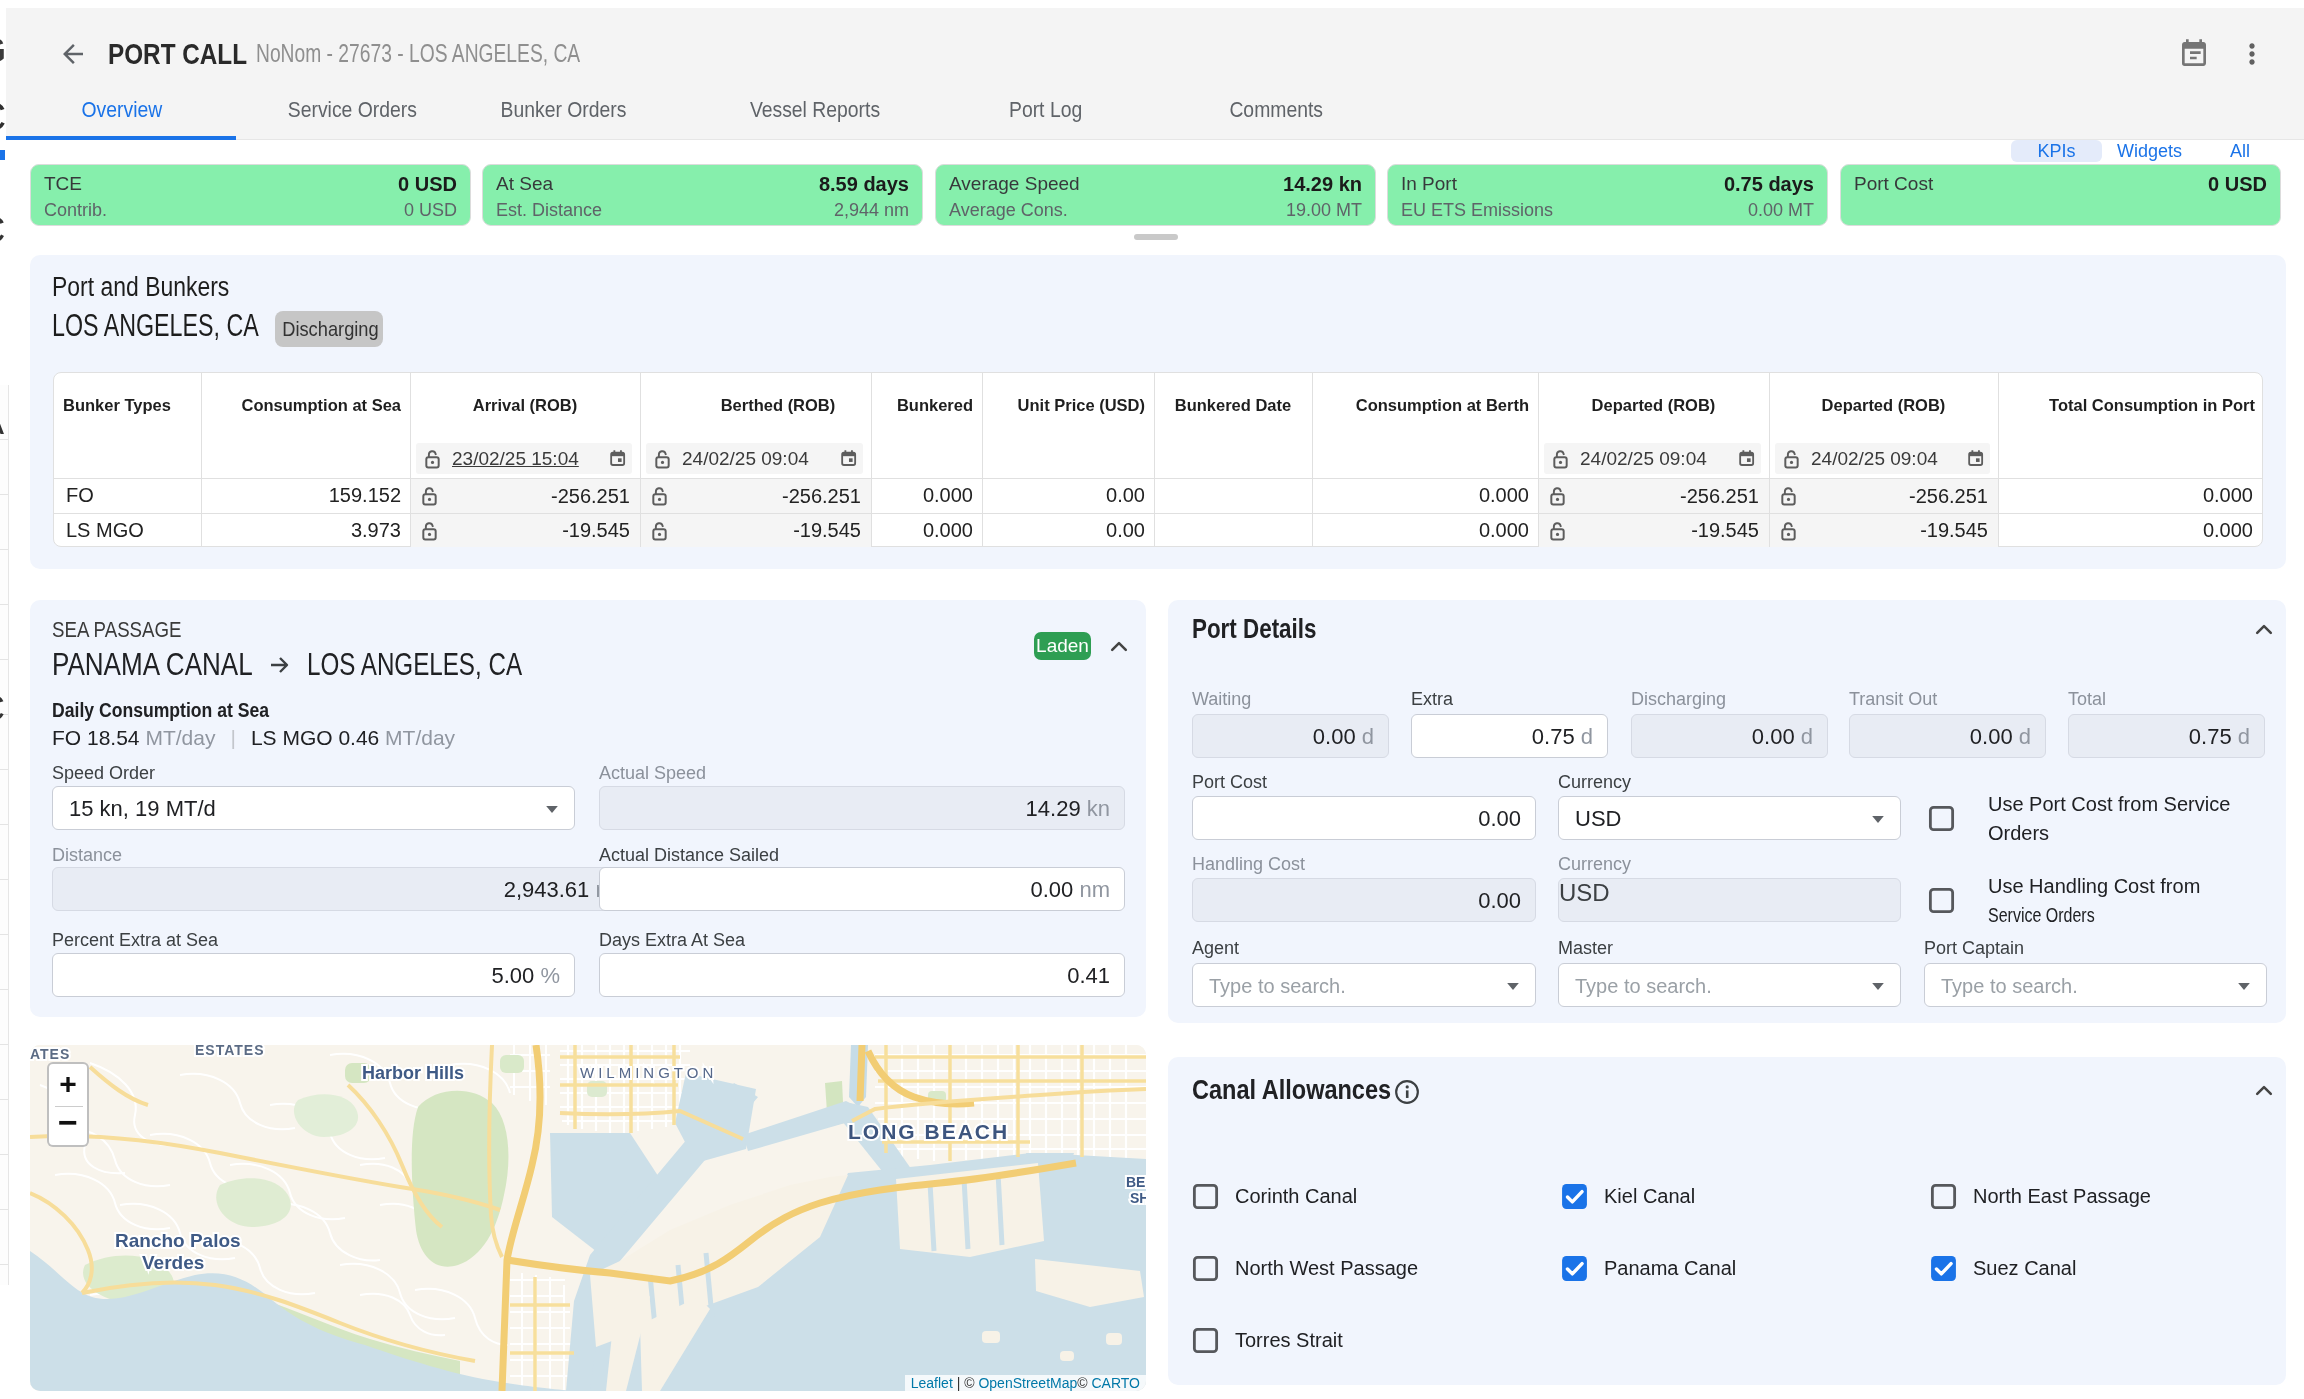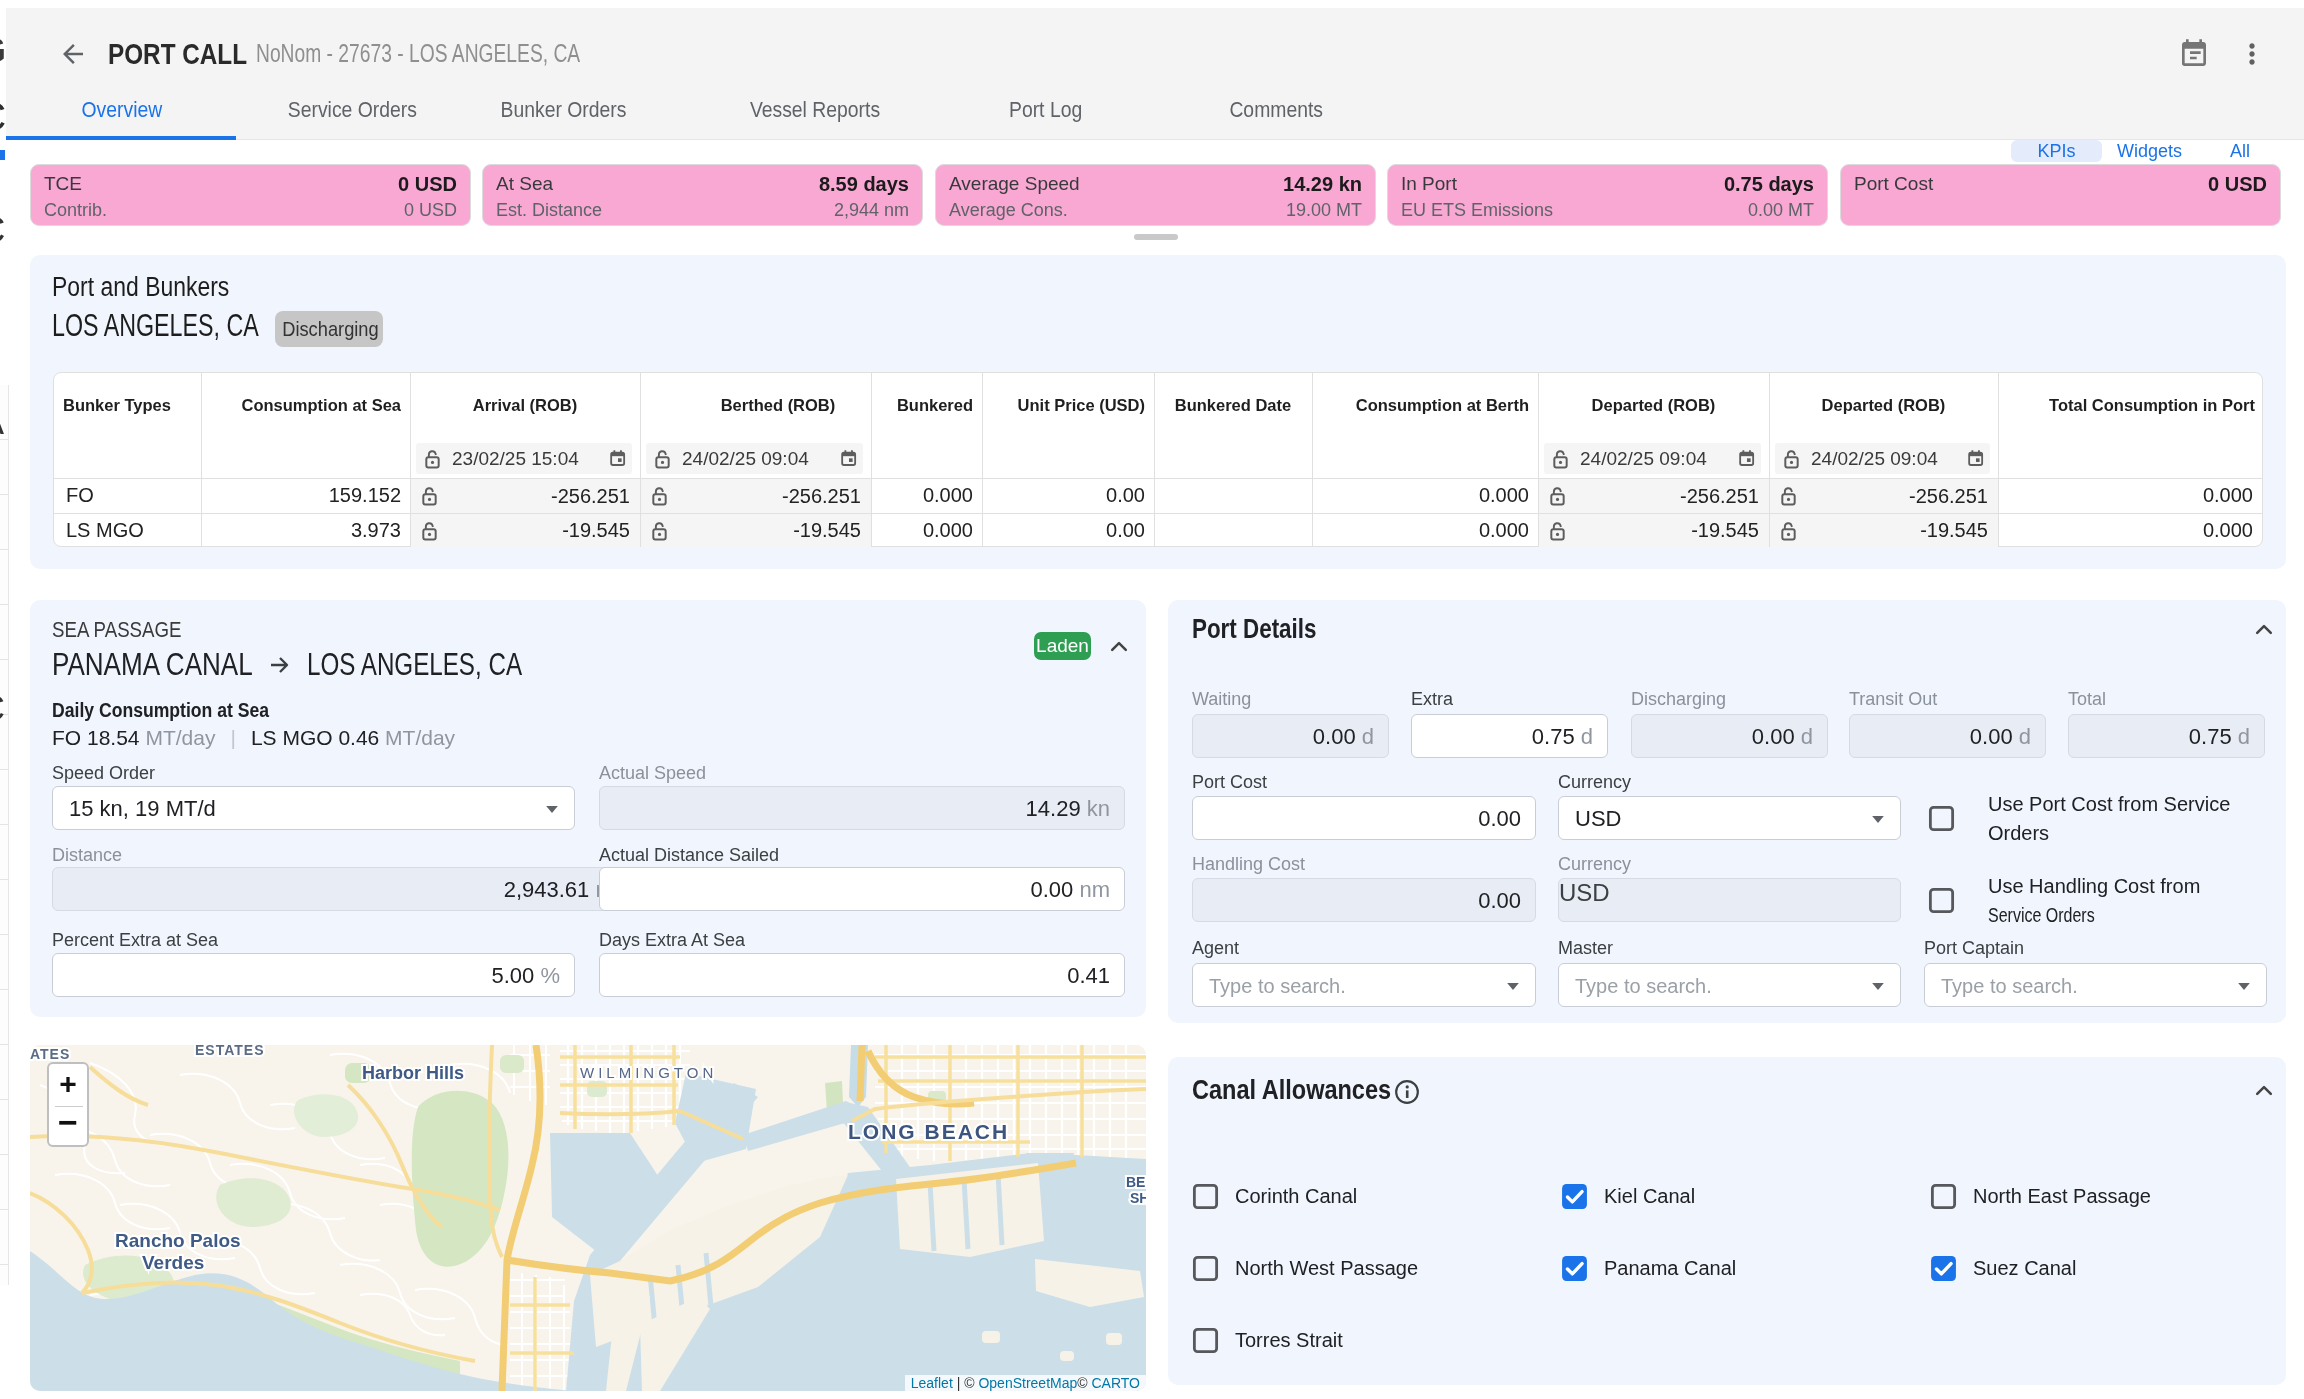--- a/index.html
+++ b/index.html
@@ -13,21 +13,21 @@
 #ptitle { position:absolute; left:108px; top:37px; font-size:30px; font-weight:bold; color:#2a2a2a; }
 #ptitle .sx { transform:scaleX(0.81); }
 #psub { position:absolute; left:256px; top:39px; font-size:25px; color:#8f8f8f; }
 #psub .sx { transform:scaleX(0.77); }
 .hicon { position:absolute; top:38px; }
 
 .tab { position:absolute; top:97px; width:231px; text-align:center; font-size:22px; color:#5f6368; }
 .tab .sx { transform:scaleX(0.88); transform-origin:50% 50%; }
 #tabline { position:absolute; left:6px; top:136px; width:230px; height:4px; background:#1a73e8; }
 
-.kpi { position:absolute; top:164px; height:62px; background:#f9a8d4; border:1px solid #dcdcdc; border-radius:9px; }
+.kpi { position:absolute; top:164px; height:62px; background:#86efac; border:1px solid #dcdcdc; border-radius:9px; }
 .kpi .r1 { position:absolute; left:13px; right:13px; top:8px; height:24px; font-size:19px; font-weight:500; color:#37393b; }
 .kpi .r1 b { float:right; font-size:20px; font-weight:700; color:#1b1b1b; }
 .kpi .r2 { position:absolute; left:13px; right:13px; top:35px; height:22px; font-size:18px; color:#5f6368; }
 .kpi .r2 span { float:right; }
 #draghandle { position:absolute; left:1134px; top:234px; width:44px; height:6px; border-radius:3px; background:#c9c9c9; }
 
 .bluepanel { position:absolute; background:#f1f5fd; border-radius:10px; }
 .sectitle { font-size:27px; color:#1d1d1d; }
 .sectitle .sx { transform:scaleX(0.85); }
 .sectitleb { font-size:28px; font-weight:bold; color:#202124; }
@@ -185,21 +185,21 @@
 <div class="th" style="left:928px; width:163px; top:23px; text-align:right;">Unit Price (USD)</div>
 <div class="th" style="left:1100px; width:158px; top:23px; text-align:center;">Bunkered Date</div>
 <div class="th" style="left:1258px; width:217px; top:23px; text-align:right;">Consumption at Berth</div>
 <div class="th" style="left:1484px; width:231px; top:23px; text-align:center;">Departed (ROB)</div>
 <div class="th" style="left:1715px; width:229px; top:23px; text-align:center;">Departed (ROB)</div>
 <div class="th" style="left:1944px; width:257px; top:23px; text-align:right;">Total Consumption in Port</div>
 <div class="gcell" style="left:362px; top:70px; width:216px; height:31px; border-radius:3px;">
 <svg style="position:absolute;left:7px;top:5px;" width="19" height="21" viewBox="0 0 24 24">
           <use href="#ilock"></use>
         </svg>
-<div style="position:absolute;left:36px;top:5px;font-size:19px;color:#3a3a3a;">23/02/25 15:04</div>
+<div style="position:absolute;left:36px;top:5px;font-size:19px;color:#3a3a3a;text-decoration:underline;">23/02/25 15:04</div>
 <svg style="position:absolute;right:5px;top:5px;" width="19" height="20" viewBox="0 0 24 24">
           <use href="#ical"></use>
         </svg>
 </div>
 <div class="gcell" style="left:592px; top:70px; width:217px; height:31px; border-radius:3px;">
 <svg style="position:absolute;left:7px;top:5px;" width="19" height="21" viewBox="0 0 24 24">
           <use href="#ilock"></use>
         </svg>
 <div style="position:absolute;left:36px;top:5px;font-size:19px;color:#3a3a3a;">24/02/25 09:04</div>
 <svg style="position:absolute;right:5px;top:5px;" width="19" height="20" viewBox="0 0 24 24">

